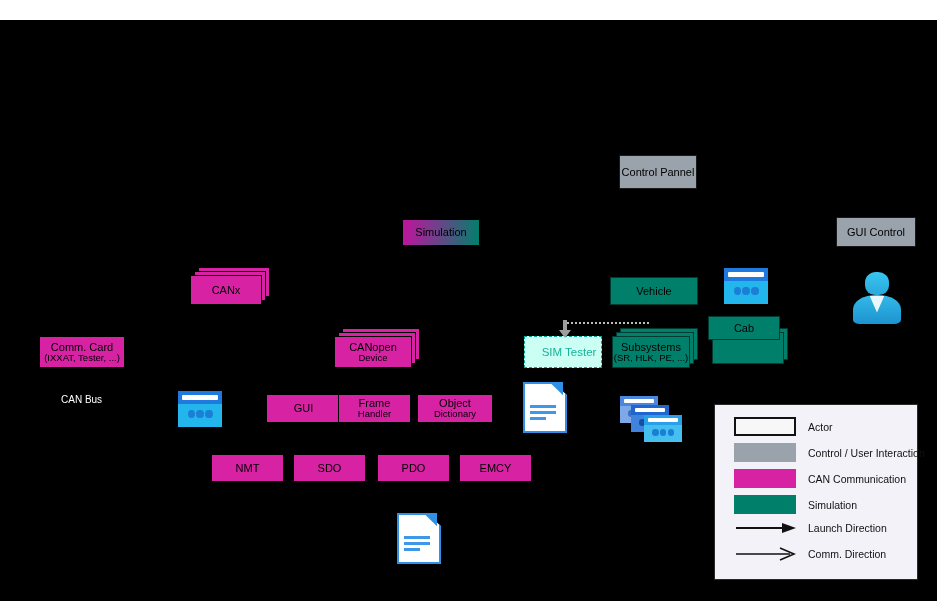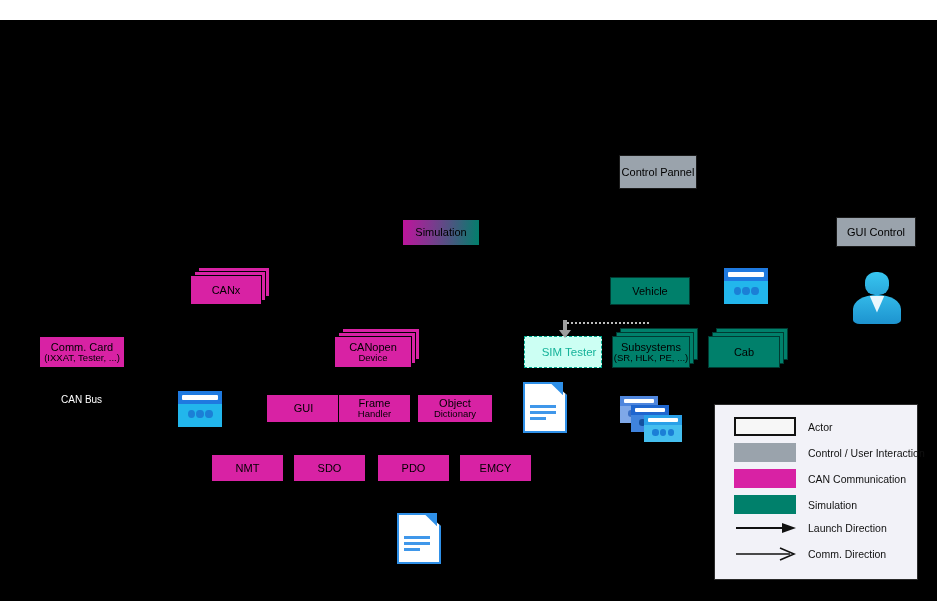--- a/index.html
+++ b/index.html
@@ -115,21 +115,21 @@
       <div class="node grad" style="left: 402px; top: 219px; width: 78px; height: 27px;">
         <div>Simulation</div>
       </div>
       <div class="stack" style="left: 190px; top: 267px; width: 80px; height: 38px;">
         <div class="lay" style="left: 8px; top: 0px; width: 72px; height: 30px; background: rgb(216, 34, 164);"></div>
         <div class="lay" style="left: 4px; top: 4px; width: 72px; height: 30px; background: rgb(216, 34, 164);"></div>
       </div>
       <div class="node magenta" style="left: 190px; top: 275px; width: 72px; height: 30px;">
         <div>CANx</div>
       </div>
-      <div class="node teal" style="left: 610px; top: 277px; width: 80px; height: 28px;">
+      <div class="node teal" style="left: 610px; top: 277px; width: 88px; height: 28px;">
         <div>Vehicle</div>
       </div>
       <div class="node magenta" style="left: 39px; top: 336px; width: 86px; height: 32px;">
         <div>Comm. Card</div>
         <div class="sub">(IXXAT, Tester, ...)</div>
       </div>
       <div class="stack" style="left: 334px; top: 328px; width: 86px; height: 40px;">
         <div class="lay" style="left: 8px; top: 0px; width: 78px; height: 32px; background: rgb(216, 34, 164);"></div>
         <div class="lay" style="left: 4px; top: 4px; width: 78px; height: 32px; background: rgb(216, 34, 164);"></div>
       </div>
@@ -145,21 +145,21 @@
         <div class="lay" style="left: 4px; top: 4px; width: 78px; height: 32px; background: rgb(0, 128, 107);"></div>
       </div>
       <div class="node teal" style="left: 612px; top: 336px; width: 78px; height: 32px; justify-content: center;">
         <div>Subsystems</div>
         <div class="sub">(SR, HLK, PE, ...)</div>
       </div>
       <div class="stack tealstk" style="left: 708px; top: 328px; width: 80px; height: 40px;">
         <div class="lay" style="left: 8px; top: 0px; width: 72px; height: 32px; background: rgb(0, 128, 107);"></div>
         <div class="lay" style="left: 4px; top: 4px; width: 72px; height: 32px; background: rgb(0, 128, 107);"></div>
       </div>
-      <div class="node teal" style="left: 708px; top: 336px; width: 72px; height: 32px;">
+      <div class="node teal" style="left: 708px; top: 316px; width: 72px; height: 24px;">
         <div>Cab</div>
       </div>
       <div class="node magenta" style="left: 266px; top: 394px; width: 75px; height: 29px;">
         <div>GUI</div>
       </div>
       <div class="node magenta" style="left: 338px; top: 394px; width: 73px; height: 29px;">
         <div>Frame</div>
         <div class="sub">Handler</div>
       </div>
       <div class="node magenta" style="left: 417px; top: 394px; width: 76px; height: 29px;">

